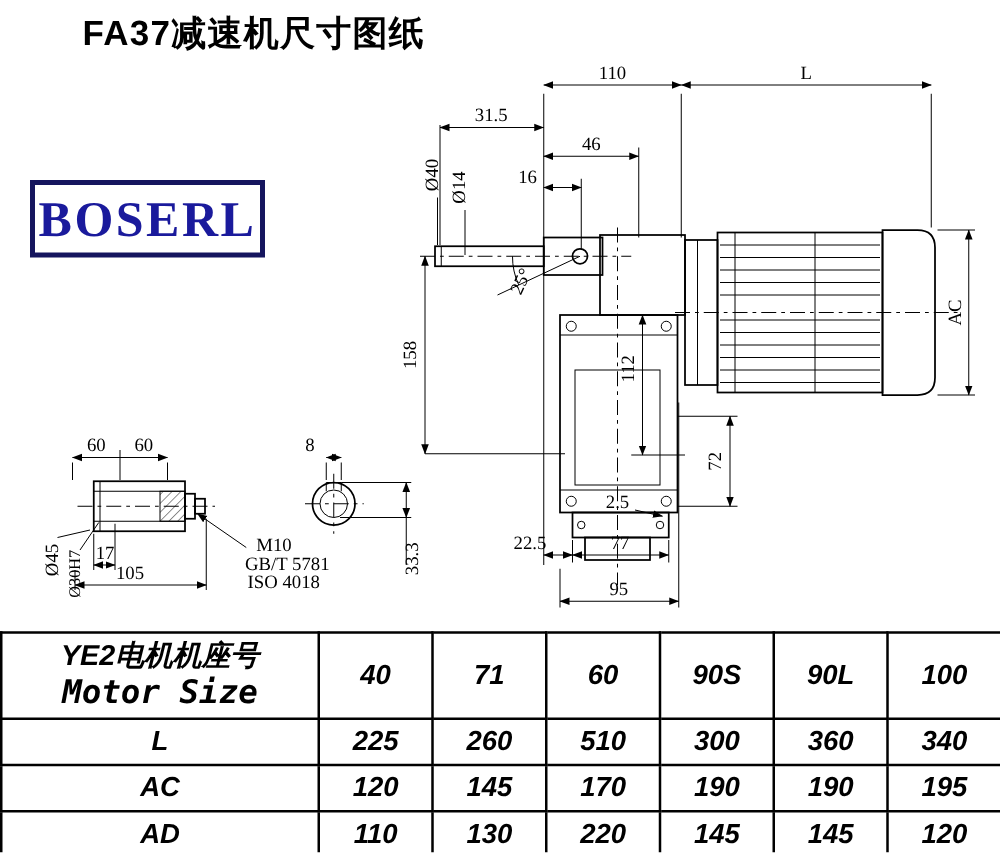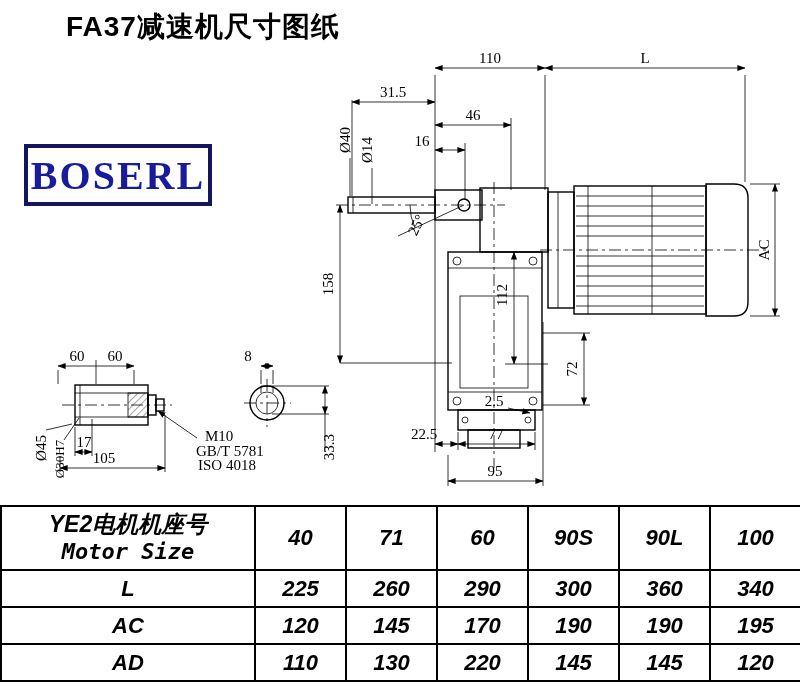--- a/index.html
+++ b/index.html
@@ -18,21 +18,21 @@
   .hatchrect{fill:url(#hatch);stroke:#000;stroke-width:0.8;}
   .drawing text{font-family:"Liberation Serif",serif;font-size:15px;fill:#000;text-anchor:middle;}
   .drawing text.start{text-anchor:start;}
   .drawing text.small{font-size:13px;}
   table.dims{position:absolute;left:0;top:505px;width:800px;height:177px;border-collapse:collapse;table-layout:fixed;}
   table.dims td{border:2px solid #000;text-align:center;vertical-align:middle;padding:4px;
                 font-size:22px;font-weight:600;font-style:italic;}
   tr.hdr{height:64px;}
   tr.row{height:37px;}
   .hdr-l1{font-size:23px;line-height:1.2;}
-  .hdr-l2{font-size:22px;line-height:1.2;font-family:"DejaVu Sans Mono","Liberation Sans",monospace;font-weight:600;}
+  .hdr-l2{font-size:26px;line-height:1.2;font-family:"DejaVu Sans Mono","Liberation Sans",monospace;font-weight:600;}
 </style>
 </head>
 <body>
 
 <div id="page">
 
   <div class="title">FA37减速机尺寸图纸</div>
 
   <div class="logo">
     <span>BOSERL</span>
@@ -192,21 +192,21 @@
         <td>71</td>
         <td>60</td>
         <td>90S</td>
         <td>90L</td>
         <td>100</td>
       </tr>
       <tr class="row">
         <td>L</td>
         <td>225</td>
         <td>260</td>
-        <td>290</td>
+        <td>510</td>
         <td>300</td>
         <td>360</td>
         <td>340</td>
       </tr>
       <tr class="row">
         <td>AC</td>
         <td>120</td>
         <td>145</td>
         <td>170</td>
         <td>190</td>

